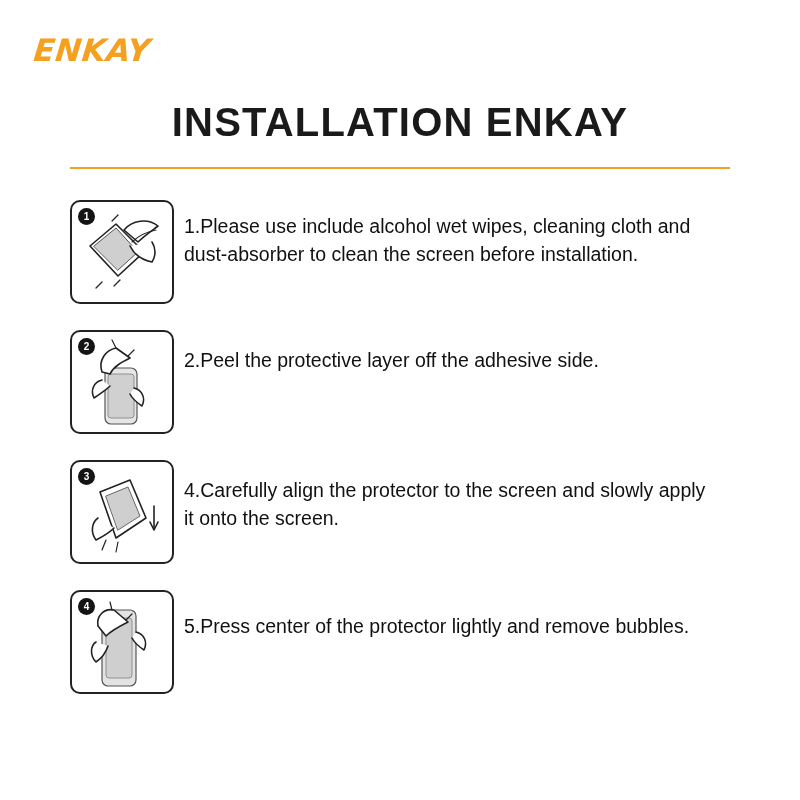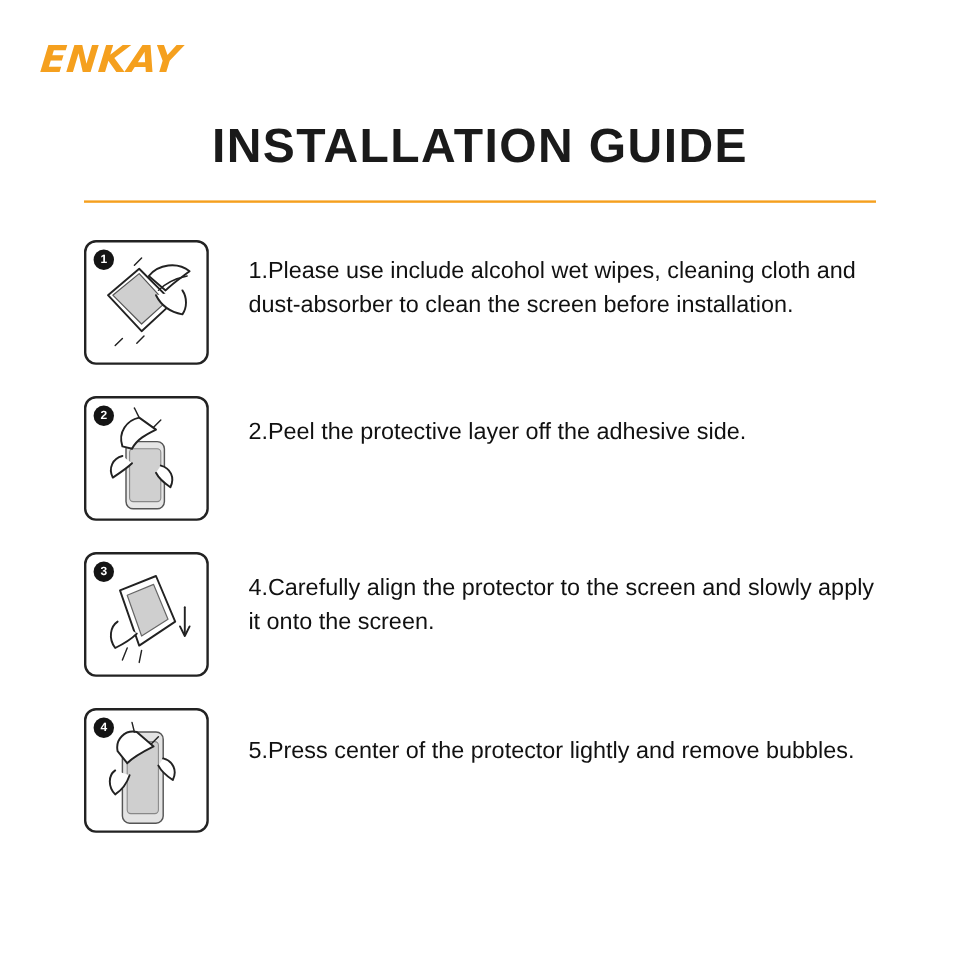--- a/index.html
+++ b/index.html
@@ -89,21 +89,21 @@
     border-radius: 50%;
     background: #141414;
     color: #ffffff;
     font-size: 10px;
     line-height: 17px;
     text-align: center;
     font-family: "Liberation Sans", sans-serif;
     font-weight: bold;
   }
   .step-text {
-    margin-left: 33px;
+    margin-left: 10px;
     padding-top: 12px;
     font-size: 19.5px;
     line-height: 1.45;
     color: #111;
     font-family: "Liberation Sans", sans-serif;
     max-width: 530px;
   }
 
   
   .step.s1 { margin-bottom: 26px; }
@@ -114,21 +114,21 @@
   .step.s4 .step-text { padding-top: 22px; }
 </style>
 </head>
 <body>
 
 <div class="page">
 
   <div class="brand">ENKAY</div>
 
   <div class="title-wrap">
-    <div class="title">INSTALLATION GUIDE</div>
+    <div class="title">INSTALLATION ENKAY</div>
     <div class="title-rule"></div>
   </div>
 
   <div class="steps">
 
     <div class="step s1">
       <div class="thumb">
         <svg viewBox="0 0 100 100">
           <g fill="none" stroke="#222" stroke-width="1.6" stroke-linejoin="round" stroke-linecap="round">
             <path d="M18 44 L44 22 L72 50 L46 74 Z" fill="#ffffff"></path>

